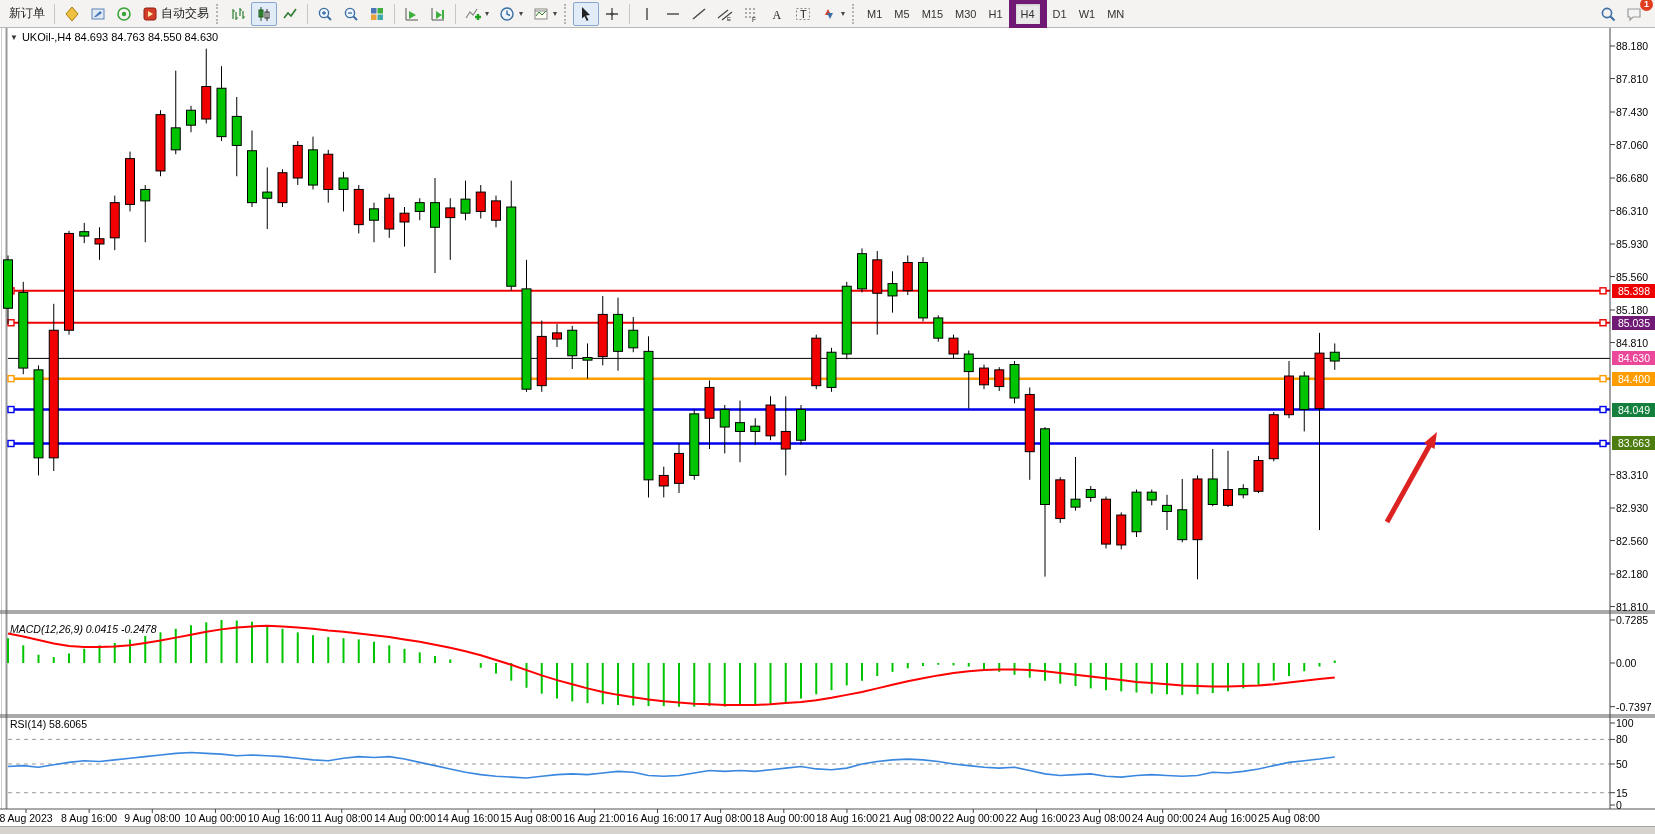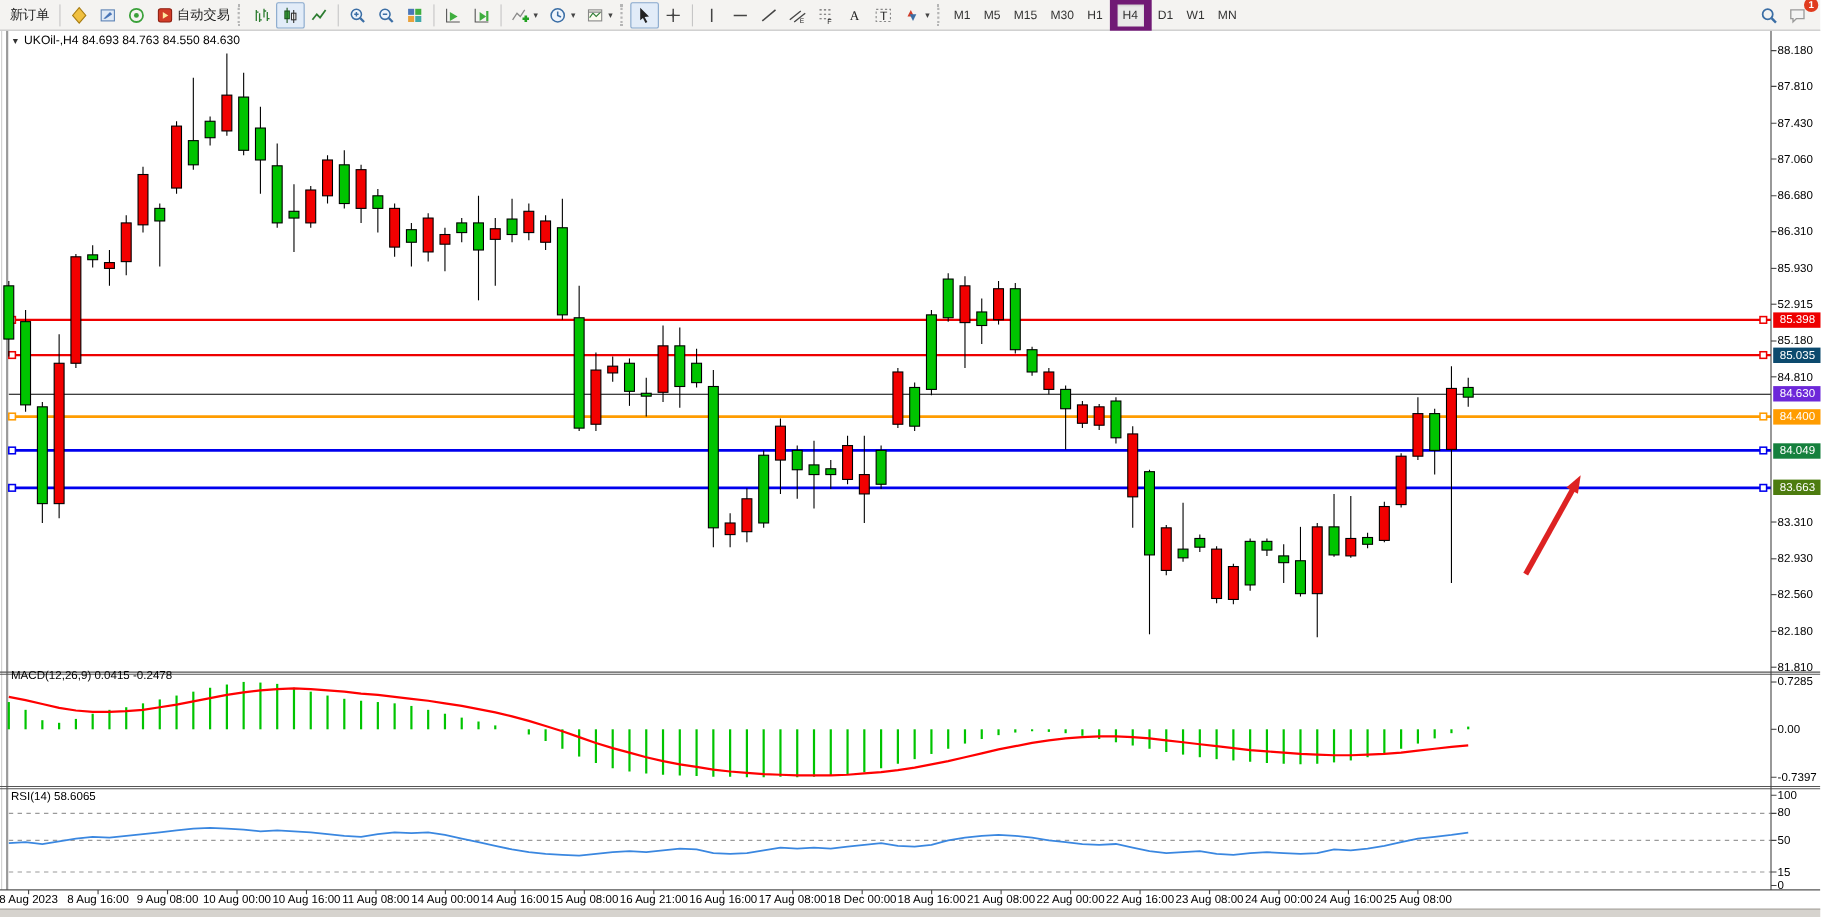--- a/index.html
+++ b/index.html
@@ -23,21 +23,21 @@
   
   #chart-wrap{position:absolute;left:0;top:28px;width:1655px;height:806px;background:#fff;}
   #chart-svg{position:absolute;left:0;top:0;}
   .ax-label{position:absolute;left:1616px;font-size:10.5px;color:#000;line-height:12px;}
   .badge{position:absolute;left:1612px;width:44px;height:14px;font-size:10.5px;color:#fff;
     text-align:center;line-height:14px;}
   .t-label{position:absolute;top:784px;transform:translateX(-50%);font-size:10.5px;color:#000;white-space:nowrap;}
   #chart-title{position:absolute;left:10px;top:3px;font-size:11px;color:#000;display:flex;align-items:center;gap:4px;}
   #chart-title .tri{font-size:8px;color:#333;}
   .pane-label{position:absolute;left:10px;font-size:10.5px;color:#000;}
-  #macd-label{top:580px;}
+  #macd-label{top:595px;font-style:italic;}
   #rsi-label{top:690px;}
   #bottom-strip{position:absolute;left:0;top:798px;width:1655px;height:8px;background:#d6d3ce;border-top:1px solid #a9a6a0;}
 </style>
 </head>
 <body>
 
 <div id="app">
   <div id="toolbar">
       <div class="tb-btn">
         <span>新订单</span>
@@ -640,55 +640,55 @@
     <div id="macd-label" class="pane-label">MACD(12,26,9) 0.0415 -0.2478</div>
     <div id="rsi-label" class="pane-label">RSI(14) 58.6065</div>
     <div id="overlay">
         <div class="ax-label" style="top:12px">88.180</div>
         <div class="ax-label" style="top:44.5600000000004px">87.810</div>
         <div class="ax-label" style="top:78px">87.430</div>
         <div class="ax-label" style="top:110.5600000000004px">87.060</div>
         <div class="ax-label" style="top:144px">86.680</div>
         <div class="ax-label" style="top:176.5600000000004px">86.310</div>
         <div class="ax-label" style="top:210px">85.930</div>
-        <div class="ax-label" style="top:242.5600000000004px">52.915</div>
+        <div class="ax-label" style="top:242.5600000000004px">85.560</div>
         <div class="ax-label" style="top:276px">85.180</div>
         <div class="ax-label" style="top:308.5600000000004px">84.810</div>
         <div class="ax-label" style="top:440.5600000000004px">83.310</div>
         <div class="ax-label" style="top:474px">82.930</div>
         <div class="ax-label" style="top:506.5600000000004px">82.560</div>
         <div class="ax-label" style="top:540px">82.180</div>
         <div class="ax-label" style="top:572.5600000000004px">81.810</div>
         <div class="ax-label" style="top:586.0185px">0.7285</div>
         <div class="ax-label" style="top:629px">0.00</div>
         <div class="ax-label" style="top:672.6423px">-0.7397</div>
         <div class="ax-label" style="top:689px">100</div>
         <div class="ax-label" style="top:705.4px">80</div>
         <div class="ax-label" style="top:730px">50</div>
         <div class="ax-label" style="top:758.7px">15</div>
         <div class="ax-label" style="top:771px">0</div>
         <div class="badge" style="top:255.81600000000094px;background:#ee0000">85.398</div>
-        <div class="badge" style="top:287.7600000000009px;background:#0c4a6e">85.035</div>
-        <div class="badge" style="top:323.400000000001px;background:#6d28d9">84.630</div>
+        <div class="badge" style="top:287.7600000000009px;background:#701a75">85.035</div>
+        <div class="badge" style="top:323.400000000001px;background:#ec4899">84.630</div>
         <div class="badge" style="top:343.6400000000001px;background:#ff9c00">84.400</div>
         <div class="badge" style="top:374.528px;background:#15803d">84.049</div>
         <div class="badge" style="top:408.4960000000009px;background:#4d7c0f">83.663</div>
         <div class="t-label" style="left:26px">8 Aug 2023</div>
         <div class="t-label" style="left:89.15px">8 Aug 16:00</div>
         <div class="t-label" style="left:152.3px">9 Aug 08:00</div>
         <div class="t-label" style="left:215.45px">10 Aug 00:00</div>
         <div class="t-label" style="left:278.6px">10 Aug 16:00</div>
         <div class="t-label" style="left:341.75px">11 Aug 08:00</div>
         <div class="t-label" style="left:404.9px">14 Aug 00:00</div>
         <div class="t-label" style="left:468.05px">14 Aug 16:00</div>
         <div class="t-label" style="left:531.2px">15 Aug 08:00</div>
         <div class="t-label" style="left:594.35px">16 Aug 21:00</div>
         <div class="t-label" style="left:657.5px">16 Aug 16:00</div>
         <div class="t-label" style="left:720.65px">17 Aug 08:00</div>
-        <div class="t-label" style="left:783.8px">18 Dec 00:00</div>
+        <div class="t-label" style="left:783.8px">18 Aug 00:00</div>
         <div class="t-label" style="left:846.9499999999999px">18 Aug 16:00</div>
         <div class="t-label" style="left:910.1px">21 Aug 08:00</div>
         <div class="t-label" style="left:973.25px">22 Aug 00:00</div>
         <div class="t-label" style="left:1036.4px">22 Aug 16:00</div>
         <div class="t-label" style="left:1099.55px">23 Aug 08:00</div>
         <div class="t-label" style="left:1162.7px">24 Aug 00:00</div>
         <div class="t-label" style="left:1225.85px">24 Aug 16:00</div>
         <div class="t-label" style="left:1289px">25 Aug 08:00</div>
       </div>
     <div id="bottom-strip"></div>

